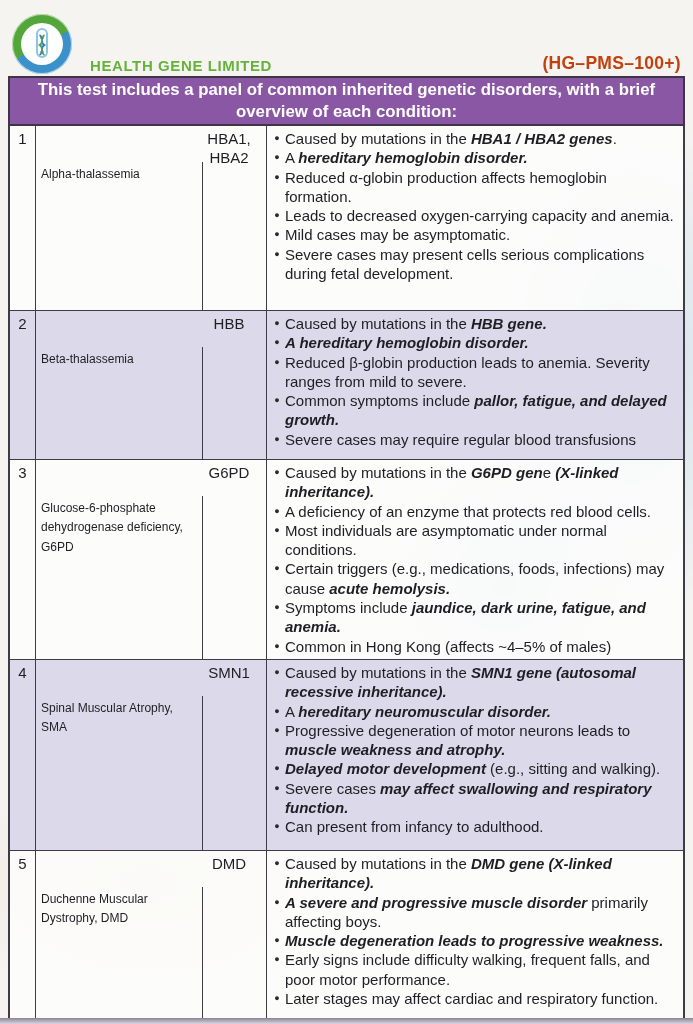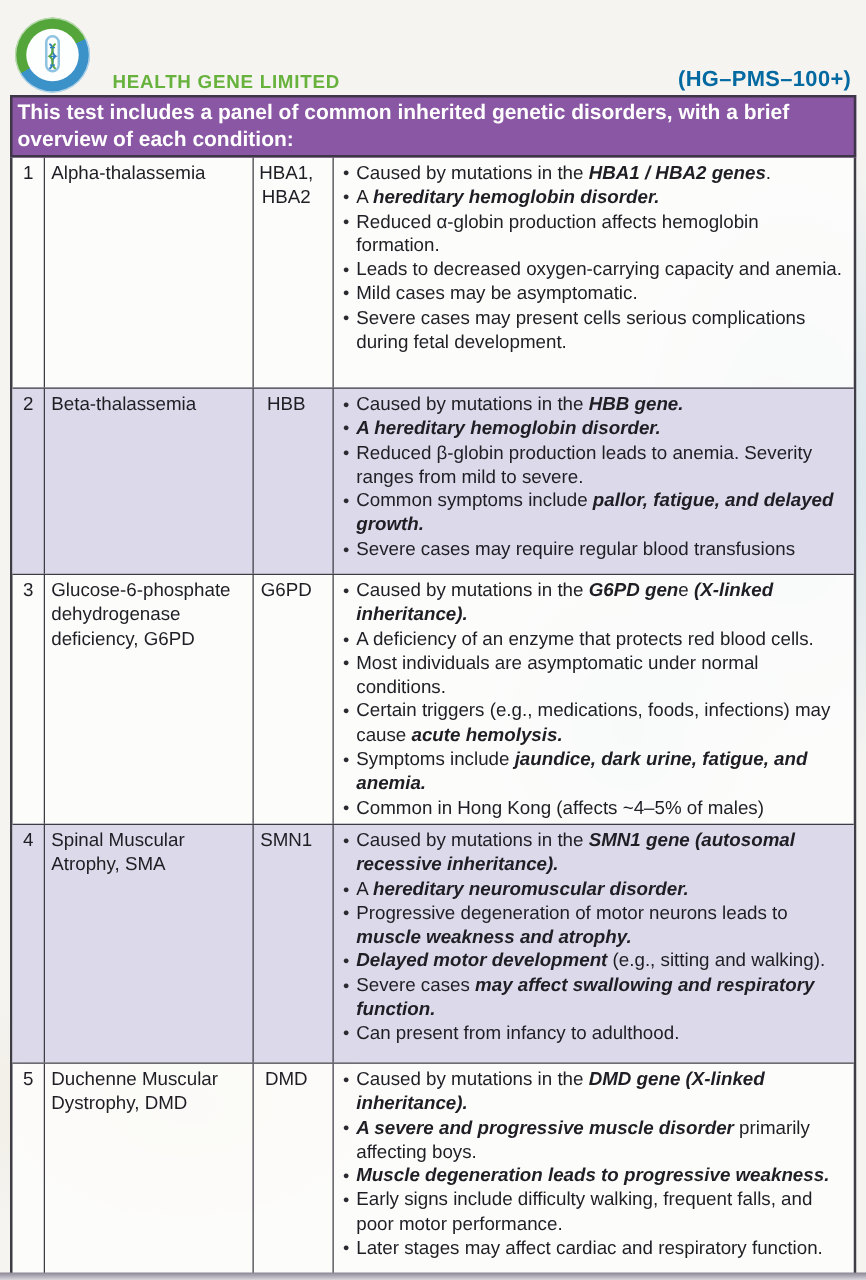--- a/index.html
+++ b/index.html
@@ -19,42 +19,42 @@
 
   .header { position:relative; z-index:2; height:74px; padding:6px 12px 0 12px; display:flex; align-items:flex-end; }
   .logo-badge { width:60px; height:60px; border-radius:50%; flex:none; position:relative;
     background: conic-gradient(from 240deg, #54a63a 0 51%, #3b92c9 51% 100%);
     box-shadow: 0 0 0 1px rgba(255,255,255,0.6) inset; }
   .logo-inner { position:absolute; left:9px; top:9px; width:42px; height:42px; border-radius:50%;
     background:#fdfefe; display:flex; align-items:center; justify-content:center; }
   .company-block { margin-left:18px; padding-top:11px; }
   .company-en { color:#67b23d; font-weight:bold; font-size:15px; letter-spacing:0.6px; }
   .company-zh { color:#67b23d; font-weight:bold; font-size:14px; letter-spacing:2px; margin-top:3px; }
-  .doc-code { margin-left:auto; padding-top:12px; color:#0369a1; font-size:17.5px; font-weight:600; letter-spacing:0.3px; }
+  .doc-code { margin-left:auto; padding-top:12px; color:#c2410c; font-size:17.5px; font-weight:600; letter-spacing:0.3px; }
 
   .banner {
     position:relative; z-index:2; margin:2px 8px 0 8px;
     background:#8a57a4; border:2px solid #3e3648;
     color:#ffffff; font-weight:bold; font-size:16.8px; line-height:21.5px;
-    padding:1px 4px 2px 4px;
+    text-align:center; padding:1px 4px 2px 4px;
   }
 
   .gtable { position:relative; z-index:1; margin:0 8px; border:2px solid #3e3c44; border-top:none; background:rgba(253,253,252,0.88); }
   .row { display:grid; grid-template-columns:26px 167px 64px 1fr; border-top:1.6px solid #3e3c44; }
   .row:first-child { border-top:none; }
   .row.shaded { background:#dcd9ea; }
   .row:nth-child(1) { min-height:184px; }
   .row:nth-child(2) { min-height:149px; }
   .row:nth-child(3) { min-height:197px; }
   .row:nth-child(4) { min-height:191px; }
   .row:nth-child(5) { min-height:175px; }
   .cell { border-right:1.6px solid #3e3c44; font-size:15px; line-height:19.3px; padding-top:3px; }
   .cell:last-child { border-right:none; }
   .cell.num  { text-align:center; }
-  .cell.name { padding-left:5px; padding-right:4px; font-size:15px; }
+  .cell.name { padding-left:5px; padding-right:4px; font-size:12px;margin-top:36px; }
   .cell.gene { text-align:center; padding-left:3px; padding-right:14px; }
   .cell.desc { padding:3px 6px 3px 2px; }
   .bullets { list-style:none; }
   .bullets li { display:flex; }
   .bdot { flex:none; width:16px; text-align:center; font-size:9px; line-height:19.3px; color:#2a2a30; }
   .btxt { flex:1; }
   .btxt b { font-weight:bold;font-style:italic; }
 
   .footer-bar { position:absolute; z-index:3; left:0; right:0; bottom:0; height:6px;
     background:linear-gradient(180deg,#8b8593,#d9d6de); }

